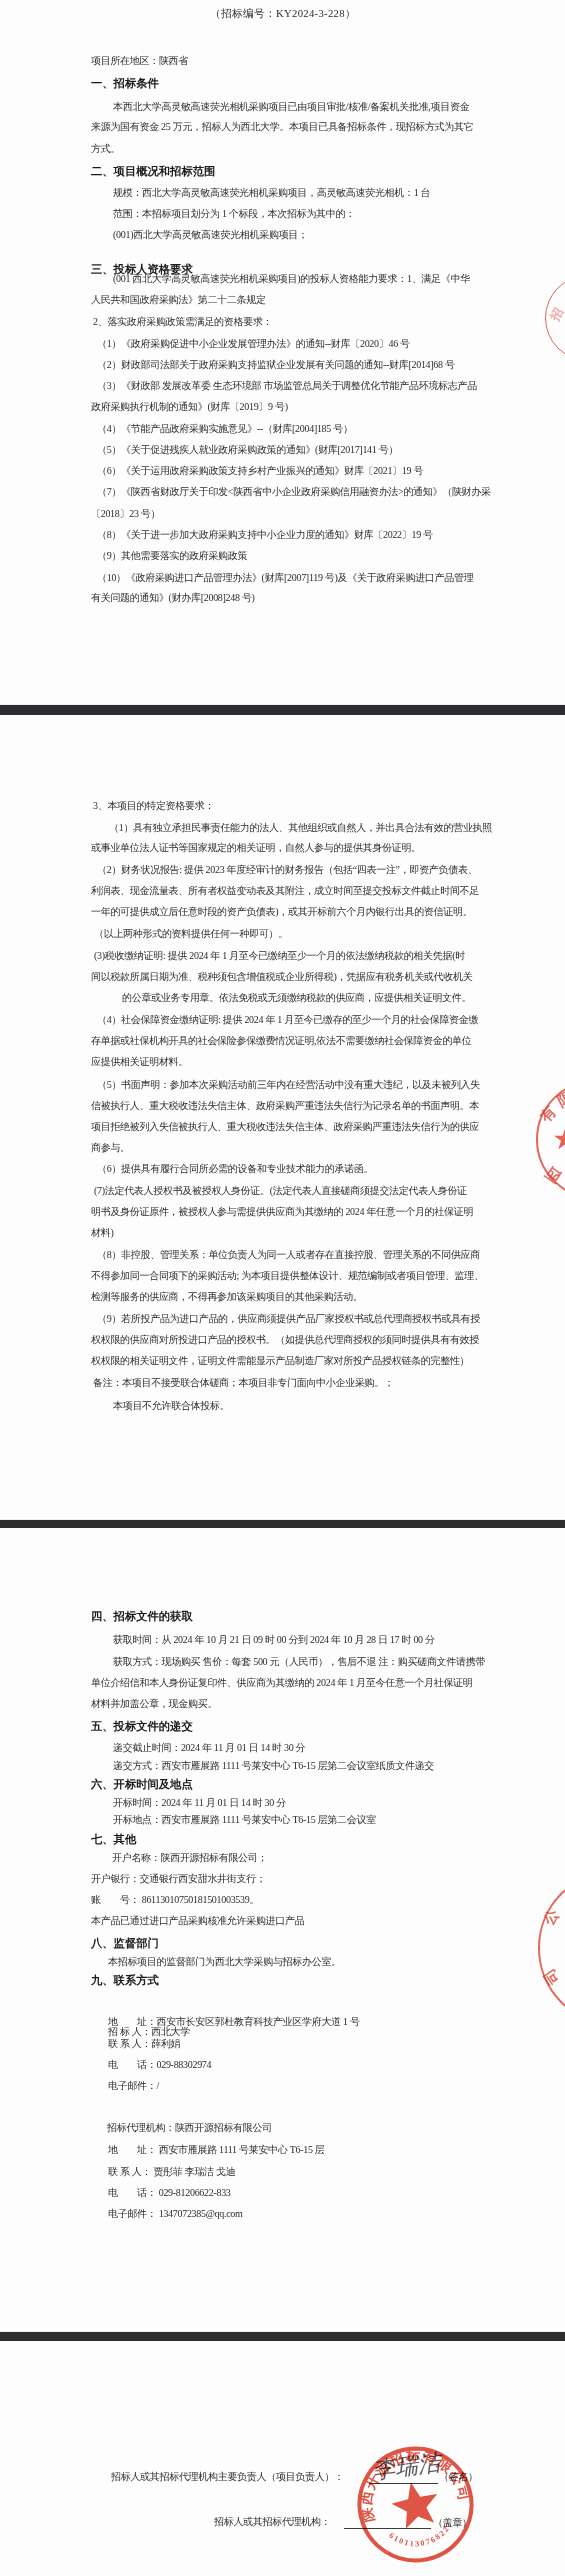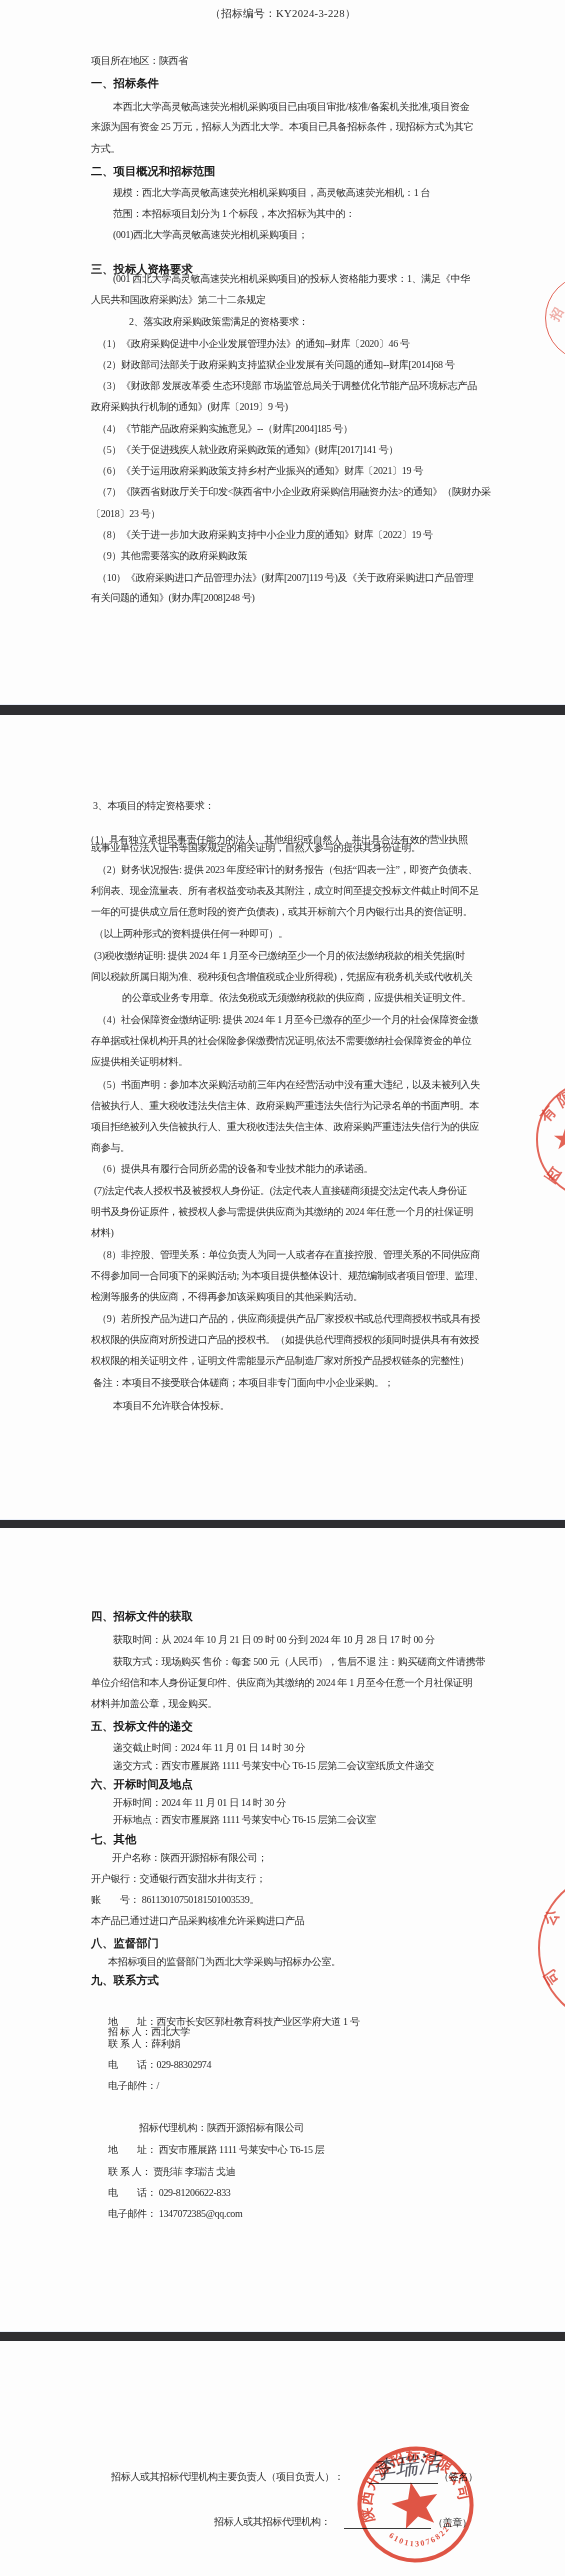--- a/index.html
+++ b/index.html
@@ -53,36 +53,36 @@
       <div class="line" style="left: 113px; top: 107px;">本西北大学高灵敏高速荧光相机采购项目已由项目审批/核准/备案机关批准,项目资金</div>
       <div class="line" style="left: 91px; top: 127px;">来源为国有资金 25 万元，招标人为西北大学。本项目已具备招标条件，现招标方式为其它</div>
       <div class="line" style="left: 91px; top: 149px;">方式。</div>
       <div class="line heading" style="left: 91px; top: 171px;">二、项目概况和招标范围</div>
       <div class="line" style="left: 113px; top: 193px;">规模：西北大学高灵敏高速荧光相机采购项目，高灵敏高速荧光相机：1 台</div>
       <div class="line" style="left: 113px; top: 214px;">范围：本招标项目划分为 1 个标段，本次招标为其中的：</div>
       <div class="line" style="left: 113px; top: 235px;">(001)西北大学高灵敏高速荧光相机采购项目；</div>
       <div class="line heading" style="left: 91px; top: 257px; margin-top: 12px;">三、投标人资格要求</div>
       <div class="line" style="left: 113px; top: 279px;">(001 西北大学高灵敏高速荧光相机采购项目)的投标人资格能力要求：1、满足《中华</div>
       <div class="line" style="left: 91px; top: 300px;">人民共和国政府采购法》第二十二条规定</div>
-      <div class="line" style="left: 93px; top: 322px; margin-left: 36px;">2、落实政府采购政策需满足的资格要求：</div>
+      <div class="line" style="left: 93px; top: 322px;">2、落实政府采购政策需满足的资格要求：</div>
       <div class="line" style="left: 97px; top: 344px;">（1）《政府采购促进中小企业发展管理办法》的通知--财库〔2020〕46 号</div>
       <div class="line" style="left: 97px; top: 365px;">（2）财政部司法部关于政府采购支持监狱企业发展有关问题的通知--财库[2014]68 号</div>
       <div class="line" style="left: 97px; top: 386px;">（3）《财政部 发展改革委 生态环境部 市场监管总局关于调整优化节能产品环境标志产品</div>
       <div class="line" style="left: 91px; top: 407px;">政府采购执行机制的通知》(财库〔2019〕9 号)</div>
       <div class="line" style="left: 97px; top: 429px;">（4）《节能产品政府采购实施意见》--（财库[2004]185 号）</div>
       <div class="line" style="left: 97px; top: 450px;">（5）《关于促进残疾人就业政府采购政策的通知》(财库[2017]141 号）</div>
       <div class="line" style="left: 97px; top: 471px;">（6）《关于运用政府采购政策支持乡村产业振兴的通知》财库〔2021〕19 号</div>
       <div class="line" style="left: 97px; top: 492px;">（7）《陕西省财政厅关于印发&lt;陕西省中小企业政府采购信用融资办法&gt;的通知》（陕财办采</div>
       <div class="line" style="left: 91px; top: 514px;">〔2018〕23 号）</div>
       <div class="line" style="left: 97px; top: 535px;">（8）《关于进一步加大政府采购支持中小企业力度的通知》财库〔2022〕19 号</div>
       <div class="line" style="left: 97px; top: 556px;">（9）其他需要落实的政府采购政策</div>
       <div class="line" style="left: 97px; top: 578px;">（10）《政府采购进口产品管理办法》(财库[2007]119 号)及《关于政府采购进口产品管理</div>
       <div class="line" style="left: 91px; top: 598px;">有关问题的通知》(财办库[2008]248 号)</div>
       <div class="line" style="left: 93px; top: 806px;">3、本项目的特定资格要求：</div>
-      <div class="line" style="left: 85px; top: 828px; margin-top: 12px;">（1）具有独立承担民事责任能力的法人、其他组织或自然人，并出具合法有效的营业执照</div>
+      <div class="line" style="left: 109px; top: 828px;">（1）具有独立承担民事责任能力的法人、其他组织或自然人，并出具合法有效的营业执照</div>
       <div class="line" style="left: 91px; top: 848px;">或事业单位法人证书等国家规定的相关证明，自然人参与的提供其身份证明。</div>
       <div class="line" style="left: 97px; top: 870px;">（2）财务状况报告: 提供 2023 年度经审计的财务报告（包括“四表一注”，即资产负债表、</div>
       <div class="line" style="left: 91px; top: 891px;">利润表、现金流量表、所有者权益变动表及其附注，成立时间至提交投标文件截止时间不足</div>
       <div class="line" style="left: 91px; top: 912px;">一年的可提供成立后任意时段的资产负债表)，或其开标前六个月内银行出具的资信证明。</div>
       <div class="line" style="left: 94px; top: 934px;">（以上两种形式的资料提供任何一种即可）。</div>
       <div class="line" style="left: 94px; top: 956px;">(3)税收缴纳证明: 提供 2024 年 1 月至今已缴纳至少一个月的依法缴纳税款的相关凭据(时</div>
       <div class="line" style="left: 91px; top: 977px;">间以税款所属日期为准、税种须包含增值税或企业所得税)，凭据应有税务机关或代收机关</div>
       <div class="line" style="left: 91px; top: 998px; padding-left: 31px;">的公章或业务专用章。依法免税或无须缴纳税款的供应商，应提供相关证明文件。</div>
       <div class="line" style="left: 97px; top: 1020px;">（4）社会保障资金缴纳证明: 提供 2024 年 1 月至今已缴存的至少一个月的社会保障资金缴</div>
       <div class="line" style="left: 91px; top: 1041px;">存单据或社保机构开具的社会保险参保缴费情况证明,依法不需要缴纳社会保障资金的单位</div>
@@ -120,21 +120,21 @@
       <div class="line" style="left: 91px; top: 1900px;">账　　号：  86113010750181501003539。</div>
       <div class="line" style="left: 91px; top: 1921px;">本产品已通过进口产品采购核准允许采购进口产品</div>
       <div class="line heading" style="left: 91px; top: 1943px;">八、监督部门</div>
       <div class="line" style="left: 108px; top: 1962px;">本招标项目的监督部门为西北大学采购与招标办公室。</div>
       <div class="line heading" style="left: 91px; top: 1980px;">九、联系方式</div>
       <div class="line" style="left: 108px; top: 2000px; margin-top: 32px;">招 标 人：西北大学</div>
       <div class="line" style="left: 108px; top: 2022px;">地　　址：西安市长安区郭杜教育科技产业区学府大道 1 号</div>
       <div class="line" style="left: 108px; top: 2044px;">联 系 人：薛利娟</div>
       <div class="line" style="left: 108px; top: 2065px;">电　　话：029-88302974</div>
       <div class="line" style="left: 108px; top: 2086px;">电子邮件：/</div>
-      <div class="line" style="left: 107px; top: 2128px; margin-left: 32px;">招标代理机构：陕西开源招标有限公司</div>
+      <div class="line" style="left: 107px; top: 2128px;">招标代理机构：陕西开源招标有限公司</div>
       <div class="line" style="left: 108px; top: 2150px;">地　　址：  西安市雁展路 1111 号莱安中心 T6-15 层</div>
       <div class="line" style="left: 108px; top: 2172px;">联 系 人：  贾彤菲 李瑞洁 戈迪</div>
       <div class="line" style="left: 108px; top: 2193px;">电　　话：  029-81206622-833</div>
       <div class="line" style="left: 108px; top: 2214px;">电子邮件：  1347072385@qq.com</div>
     </div>
 
   <div class="side-stamp" id="side-stamp-a">
     <span class="stamp-char" style="left:5px; top:30px; transform:rotate(-60deg); font-size:12.5px; opacity:.55;">招</span>
   </div>
   <div class="side-stamp" id="side-stamp-b">

